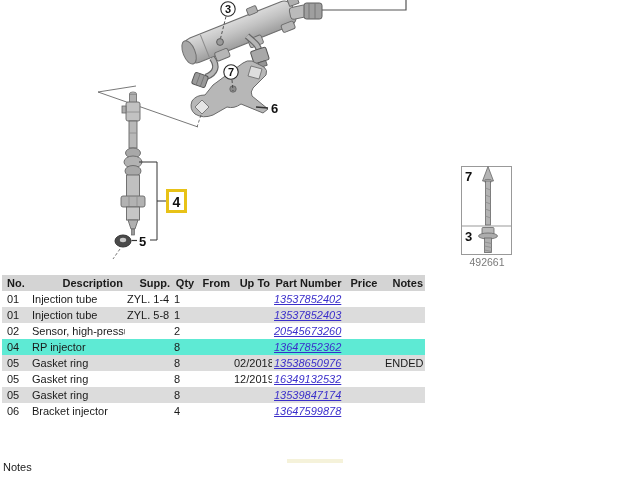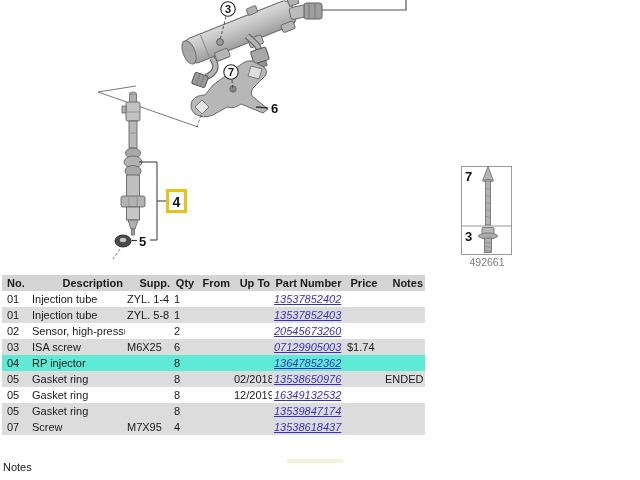--- a/index.html
+++ b/index.html
@@ -245,31 +245,20 @@
             <td class="c-no">02</td>
             <td class="c-description">Sensor, high-pressure</td>
             <td class="c-supp"></td>
             <td class="c-qty">2</td>
             <td class="c-from"></td>
             <td class="c-up_to"></td>
             <td class="c-part_number"><a href="#">20545673260</a></td>
             <td class="c-price"></td>
             <td class="c-notes"></td>
           </tr>
-          <tr class="even">
-            <td class="c-no">03</td>
-            <td class="c-description">ISA screw</td>
-            <td class="c-supp">M6X25</td>
-            <td class="c-qty">6</td>
-            <td class="c-from"></td>
-            <td class="c-up_to"></td>
-            <td class="c-part_number"><a href="#">07129905003</a></td>
-            <td class="c-price">$1.74</td>
-            <td class="c-notes"></td>
-          </tr>
           <tr class="hl">
             <td class="c-no">04</td>
             <td class="c-description">RP injector</td>
             <td class="c-supp"></td>
             <td class="c-qty">8</td>
             <td class="c-from"></td>
             <td class="c-up_to"></td>
             <td class="c-part_number"><a href="#">13647852362</a></td>
             <td class="c-price"></td>
             <td class="c-notes"></td>
@@ -300,28 +289,28 @@
             <td class="c-no">05</td>
             <td class="c-description">Gasket ring</td>
             <td class="c-supp"></td>
             <td class="c-qty">8</td>
             <td class="c-from"></td>
             <td class="c-up_to"></td>
             <td class="c-part_number"><a href="#">13539847174</a></td>
             <td class="c-price"></td>
             <td class="c-notes"></td>
           </tr>
-          <tr class="even">
-            <td class="c-no">07</td>
-            <td class="c-description">Screw</td>
-            <td class="c-supp">M7X95</td>
+          <tr class="odd">
+            <td class="c-no">06</td>
+            <td class="c-description">Bracket injector</td>
+            <td class="c-supp"></td>
             <td class="c-qty">4</td>
             <td class="c-from"></td>
             <td class="c-up_to"></td>
-            <td class="c-part_number"><a href="#">13538618437</a></td>
+            <td class="c-part_number"><a href="#">13647599878</a></td>
             <td class="c-price"></td>
             <td class="c-notes"></td>
           </tr>
         </tbody>
     </table>
   </div>
 
   <div class="notes-label">Notes</div>
   <div class="artifact"></div>
 </div>

